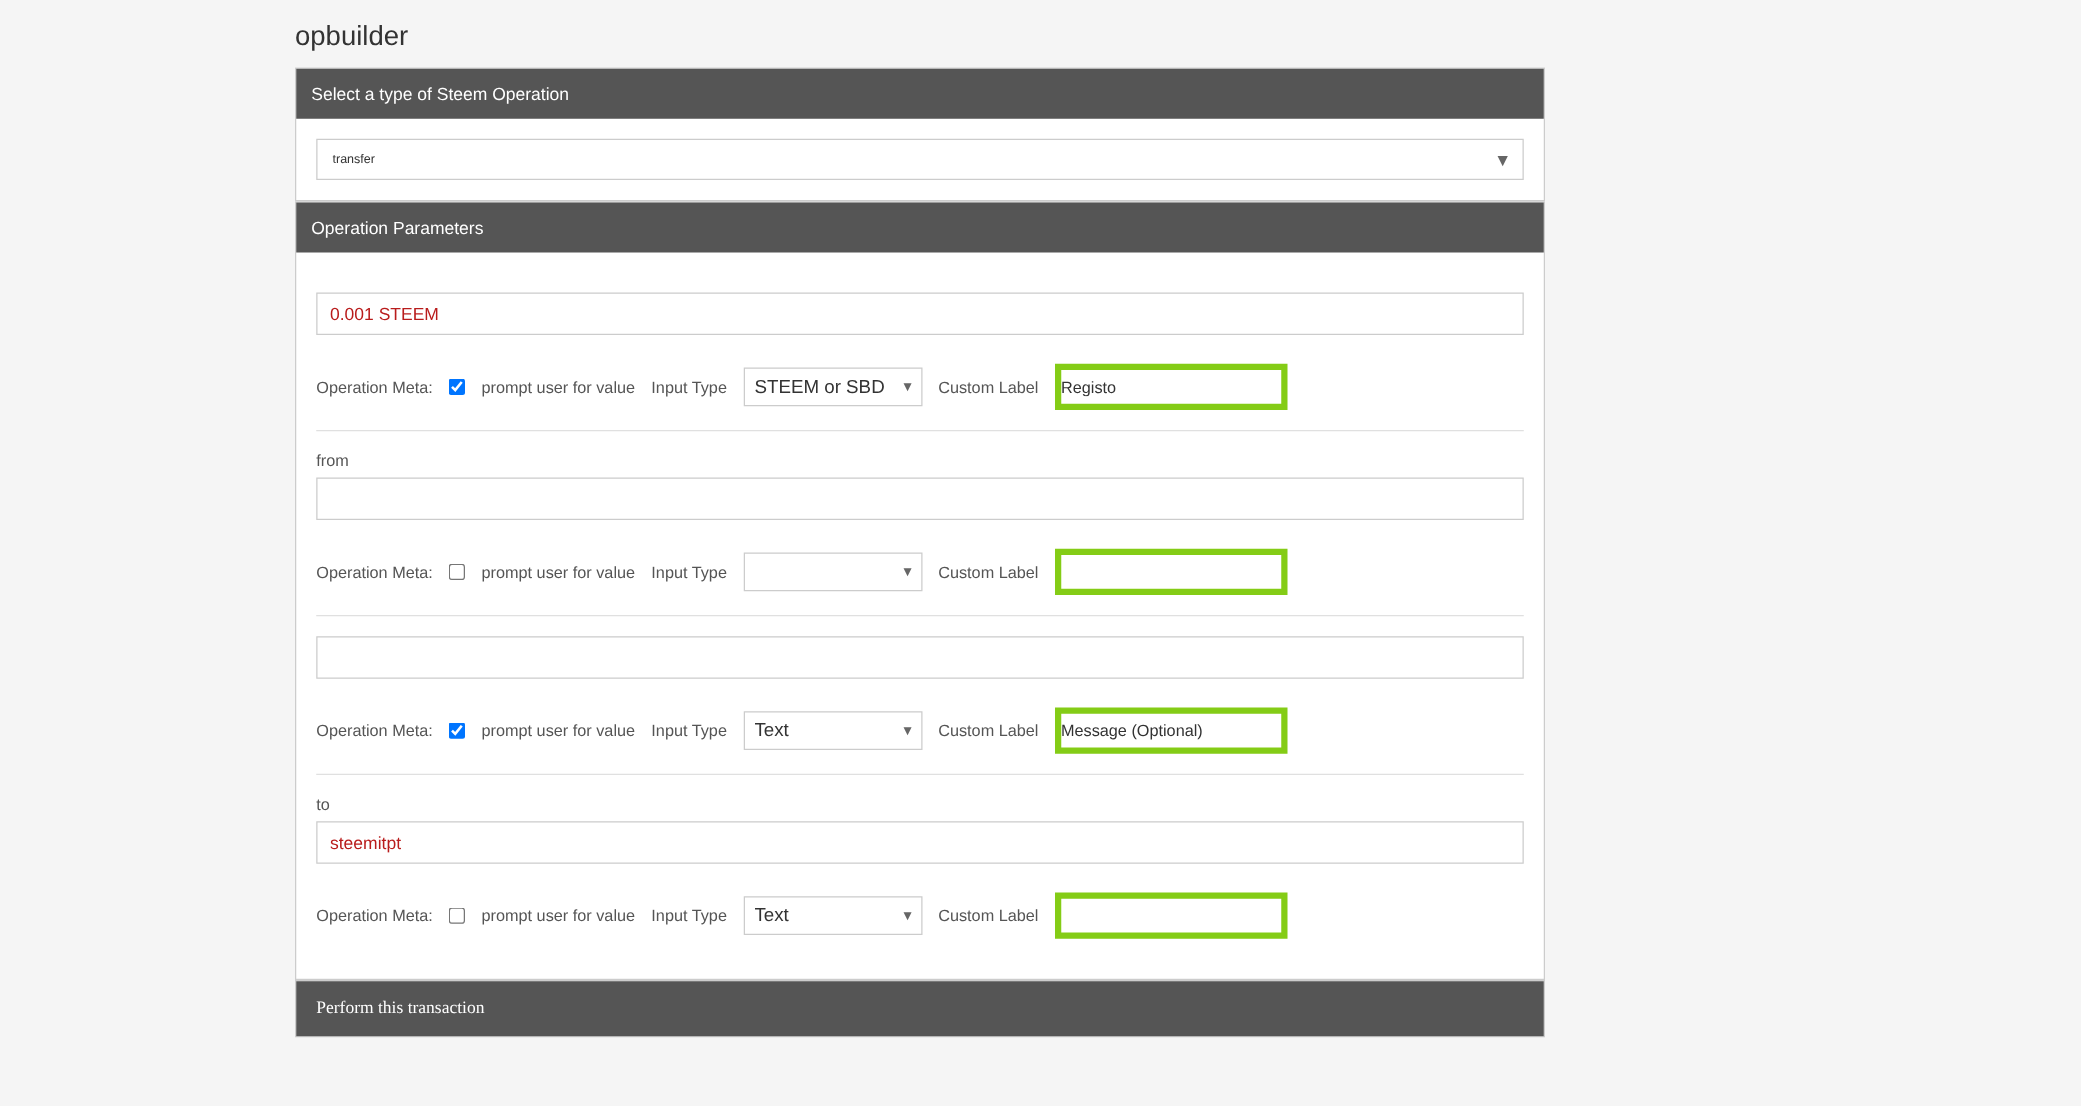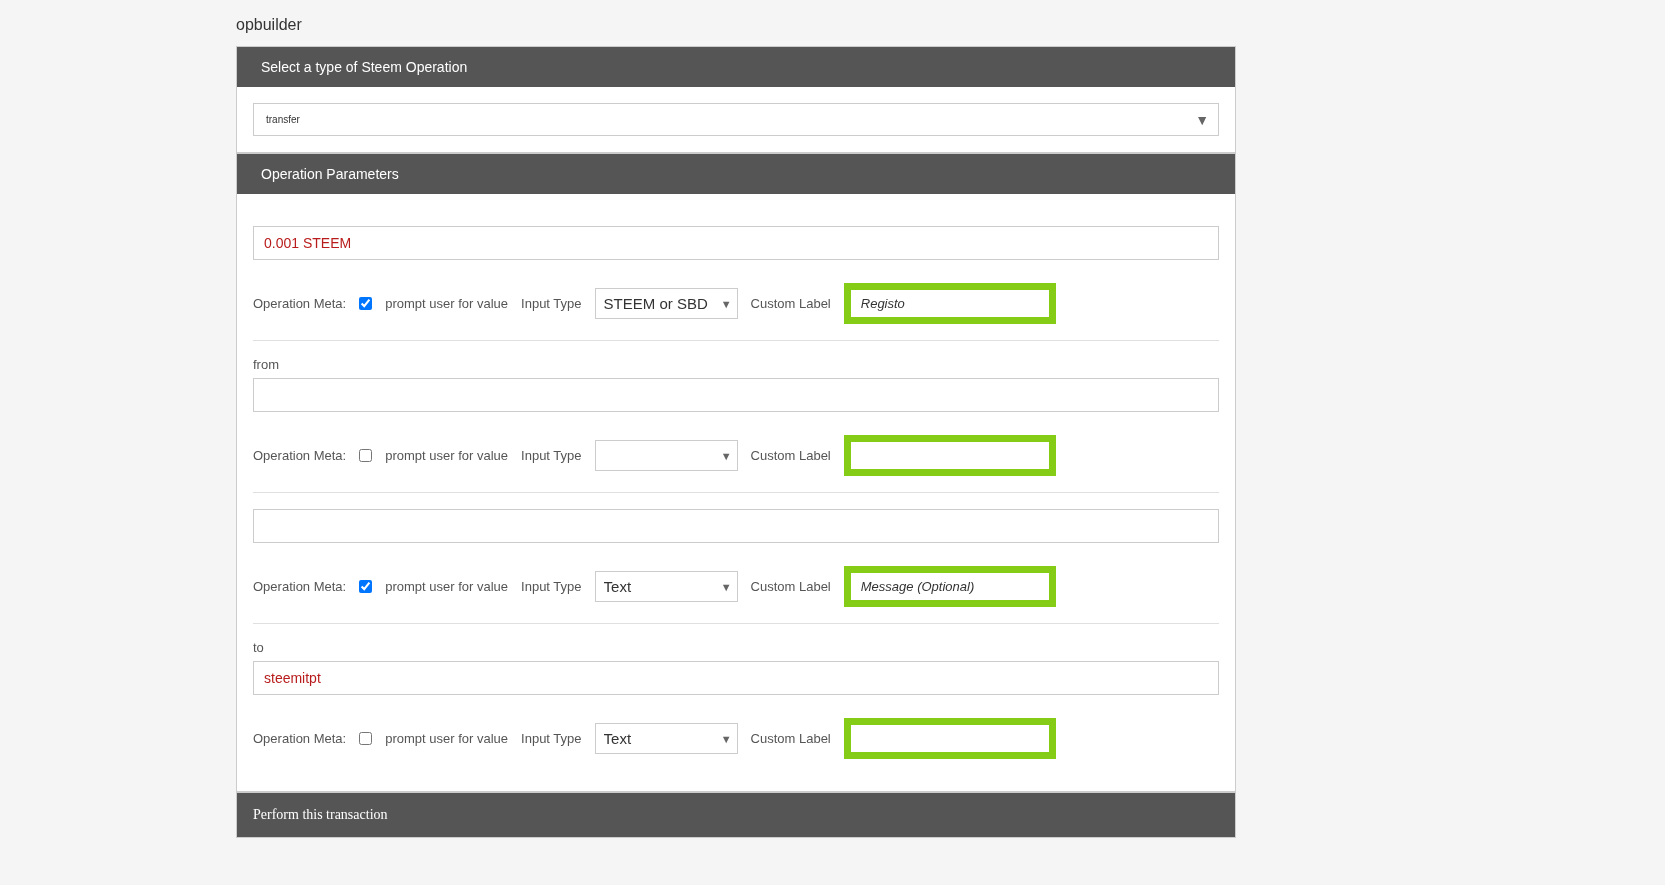--- a/index.html
+++ b/index.html
@@ -4,39 +4,39 @@
   <style>
     * { box-sizing: border-box; margin: 0; padding: 0; }
     body {
       font-family: Arial, sans-serif;
       background: #f5f5f5;
       color: #333;
       font-size: 14px;
     }
     .app-title {
       padding: 16px 0 12px 236px;
-      font-size: 16px;
+      font-size: 22px;
       font-weight: normal;
       color: #333;
     }
     .main-container {
       margin: 0 auto;
       max-width: 1000px;
       margin-left: 236px;
       margin-right: 236px;
     }
     .section {
       border: 1px solid #ccc;
       margin-bottom: 0;
       background: #fff;
     }
     .section-header {
       background: #555;
       color: #fff;
-      padding: 12px 24px;
+      padding: 12px 12px;
       font-size: 14px;
       font-weight: normal;
     }
     .section-body {
       padding: 16px;
     }
     .select-wrapper {
       position: relative;
       width: 100%;
     }
@@ -109,27 +109,26 @@
     .input-type-select .chevron {
       position: absolute;
       right: 6px;
       top: 50%;
       transform: translateY(-50%);
       pointer-events: none;
       font-size: 11px;
       color: #666;
     }
     .custom-label-input {
-      padding: 6px 10px;
-      border: 7px solid #84cc16;
+      padding: 6px 0;
+      border: 5px solid #84cc16;
       font-size: 13px;
       color: #333;
       min-width: 160px;
       outline: none;
-      font-style: italic;
     }
     .perform-section {
       background: #555;
       color: #fff;
       padding: 14px 16px;
       font-size: 14px;
       font-family: Liberation Serif, serif;
     }
   </style>
 </head>

